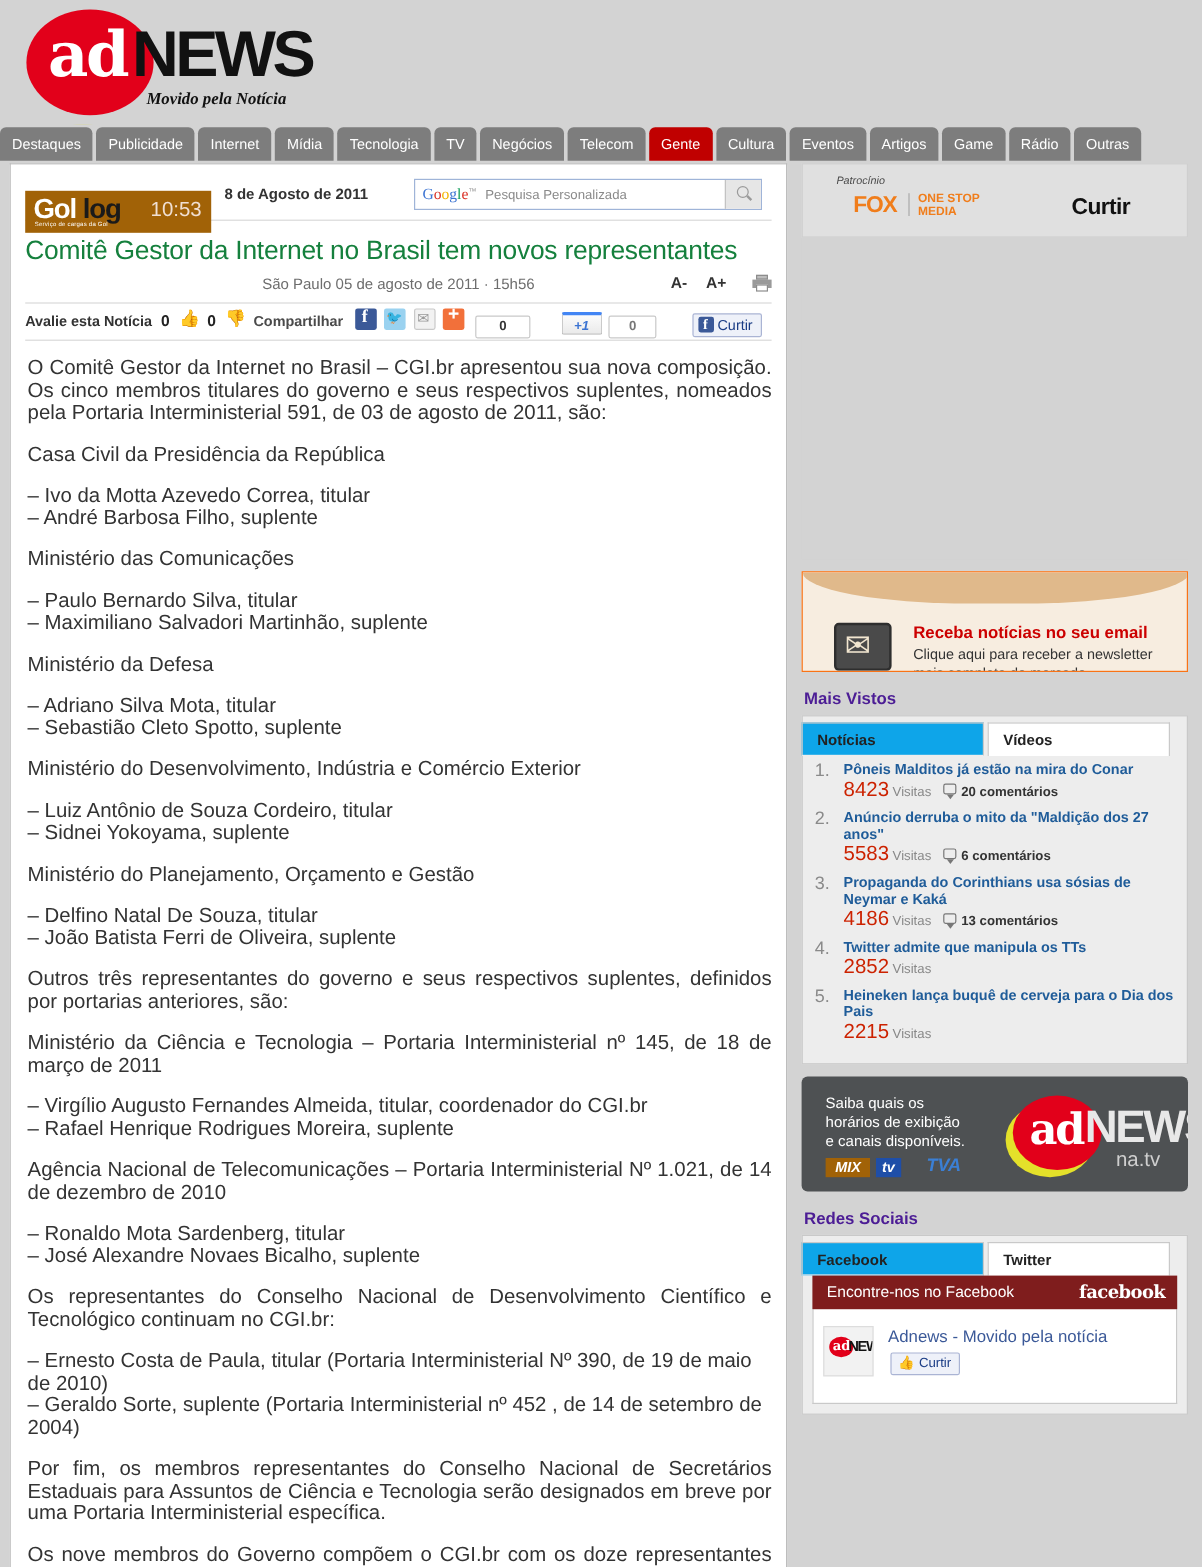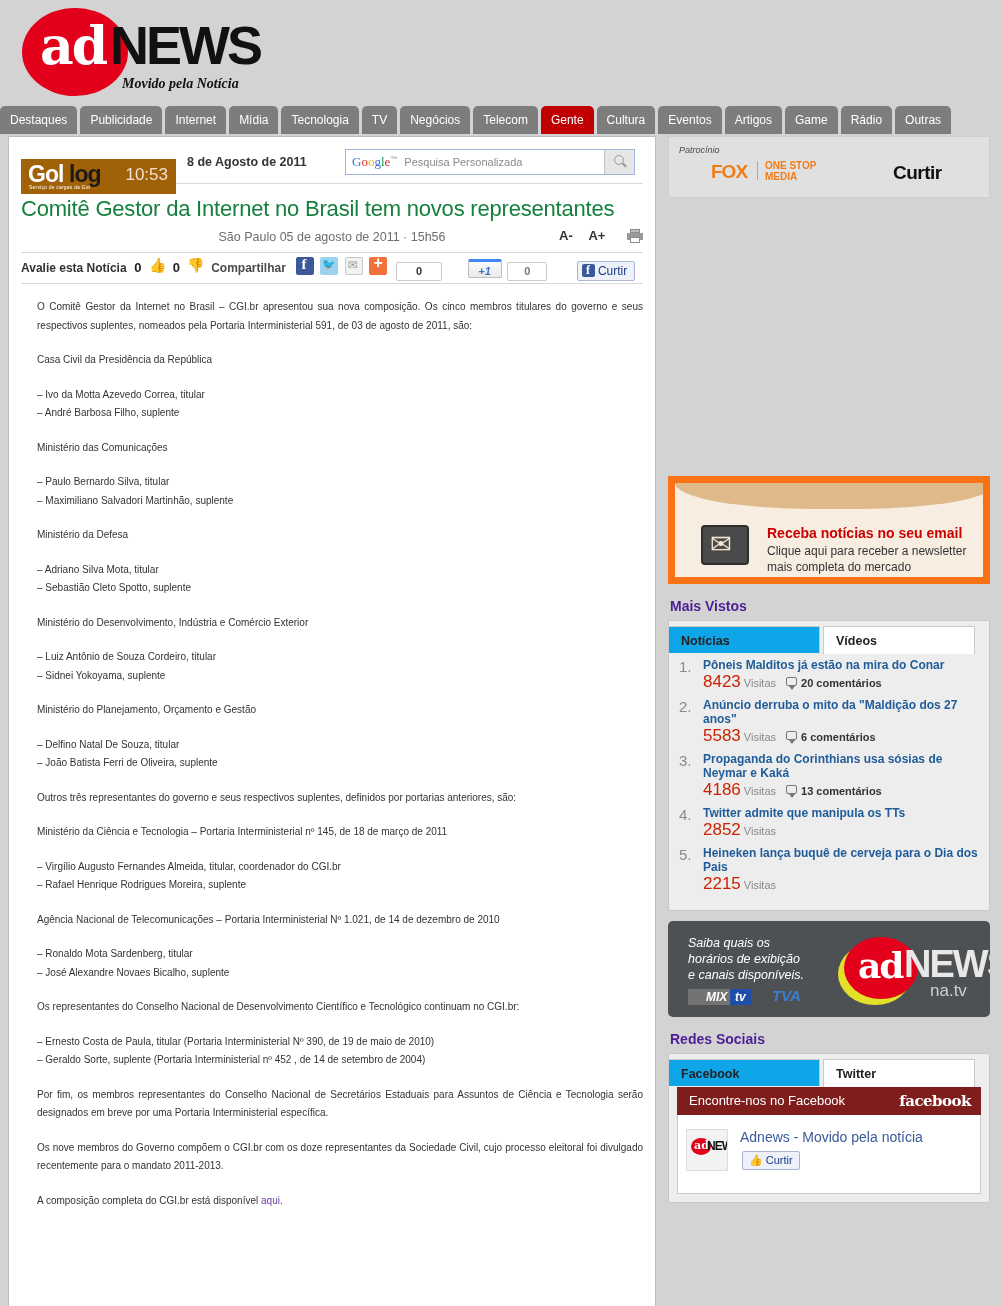--- a/index.html
+++ b/index.html
@@ -174,55 +174,55 @@
   .curtir-btn .f {
     display:inline-block; width:13px; height:13px; background:#3b5998;
     border-radius:2px; position:relative; vertical-align:-2px; margin-right:3px;
   }
   .curtir-btn .f:after{ content:"f"; position:absolute; left:4px; top:-3px; color:#fff;
                         font-family:"Liberation Serif",serif; font-weight:bold; font-size:12px;}
 
   
   #body-text { padding-top:14px; }
   #body-text p {
-    margin:0 0 16px 16px; font-size:10px; line-height:18.5px;
+    margin:0 0 16px 2px; font-size:17px; line-height:18.5px;
     color:#333; text-align:justify;
   }
   #body-text p.nolist { text-align:left; }
   #body-text a.link { color:#6b3fa0; text-decoration:none; }
 
   
   .sb-block { margin-bottom:10px; }
   #patro {
     width:322px; height:62px; background:#e0e0e0; border:1px solid #cfcfcf;
     position:relative;
   }
   .patro-label {
-    position:absolute; left:10px; top:8px; font-size:9px;
+    position:absolute; left:28px; top:8px; font-size:9px;
     font-style:italic; color:#4a4a4a;
   }
   .fox {
     position:absolute; left:42px; top:24px;
     font-family:"Liberation Sans",sans-serif; font-weight:bold;
     font-size:19px; color:#f07d1b; letter-spacing:-1px;
   }
   .fox-bar { position:absolute; left:88px; top:24px; width:1px; height:19px; background:#aaa; }
   .onestop {
     position:absolute; left:96px; top:23px; font-size:10px; font-weight:bold;
     color:#f07d1b; line-height:11px;
   }
   .burti {
     position:absolute; left:224px; top:25px;
     font-family:"Liberation Sans",sans-serif; font-weight:bold;
     font-size:19px; color:#111; letter-spacing:-.5px;
   }
   #adspace { width:322px; height:268px; background:#d3d3d3; }
 
   #newsletter {
-    width:322px; height:108px; border:7px solid #f97316;
+    width:322px; height:84px; border:1px solid #f97316;
     background:#f7ede0; position:relative; overflow:hidden;
   }
   .nl-top {
     position:absolute; left:0; top:0; width:322px; height:26px;
     background:#e0b98b;
     border-radius:0 0 140px 140px/0 0 26px 26px;
   }
   .nl-env {
     position:absolute; left:26px; top:42px; width:48px; height:40px;
     background:#4a4a4a; border-radius:4px; border:2px solid #2e2e2e;
@@ -278,25 +278,24 @@
   }
   .mv-comments { font-size:11px; font-weight:bold; color:#333; margin-left:4px; }
 
   #adtv {
     width:322px; height:96px; border-radius:5px; background:#4e5153;
     position:relative; overflow:hidden; margin-top:10px;
   }
   .tv-text {
     position:absolute; left:20px; top:14px; font-size:12.5px; color:#fff;
     line-height:16px;
-    font-style:italic;
   }
   .tv-mix {
-    position:absolute; left:20px; top:68px; background:#737373; color:#fff;
-    font-size:12px; font-weight:bold; font-style:italic; padding:1px 18px;
+    position:absolute; left:20px; top:68px; background:#a16207; color:#fff;
+    font-size:12px; font-weight:bold; font-style:italic; padding:1px 8px;
   }
   .tv-tv {
     position:absolute; left:62px; top:68px; background:#1e4ea8; color:#fff;
     font-size:12px; font-weight:bold; font-style:italic; padding:1px 5px;
   }
   .tv-tva {
     position:absolute; left:104px; top:66px; color:#3b7fd4;
     font-size:15px; font-weight:bold; font-style:italic;
   }
   .tv-logo-circle {

